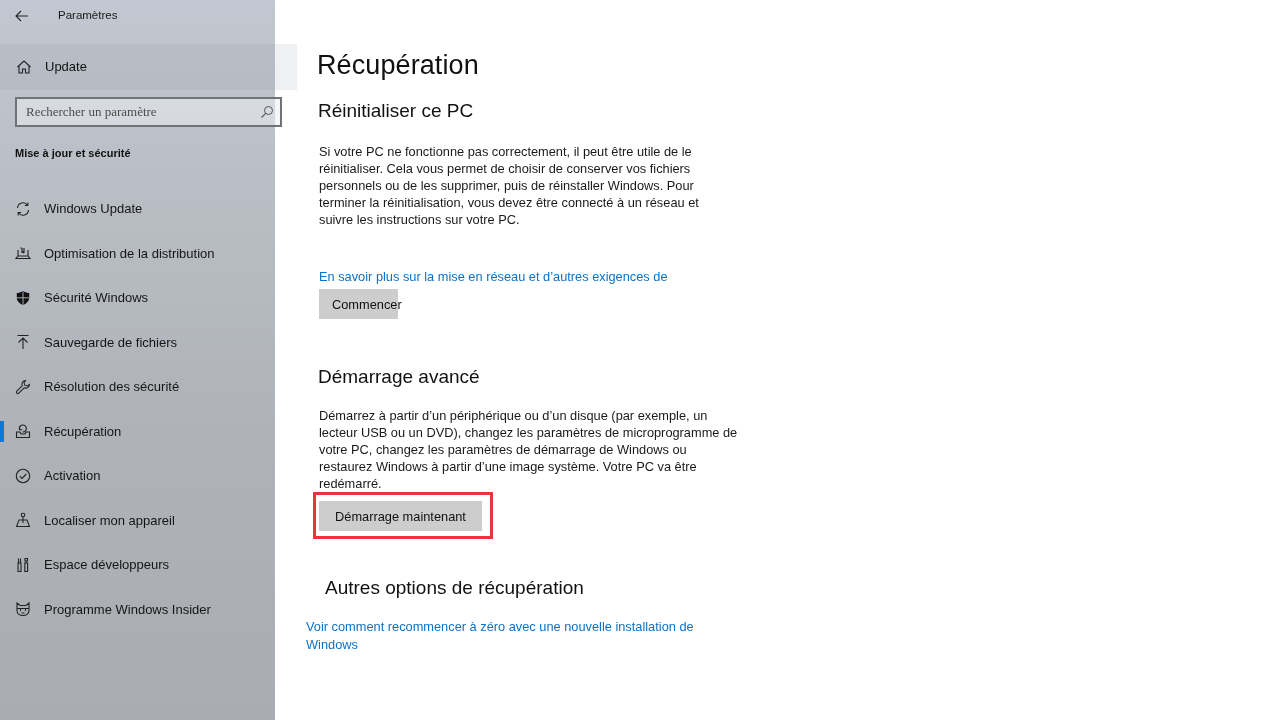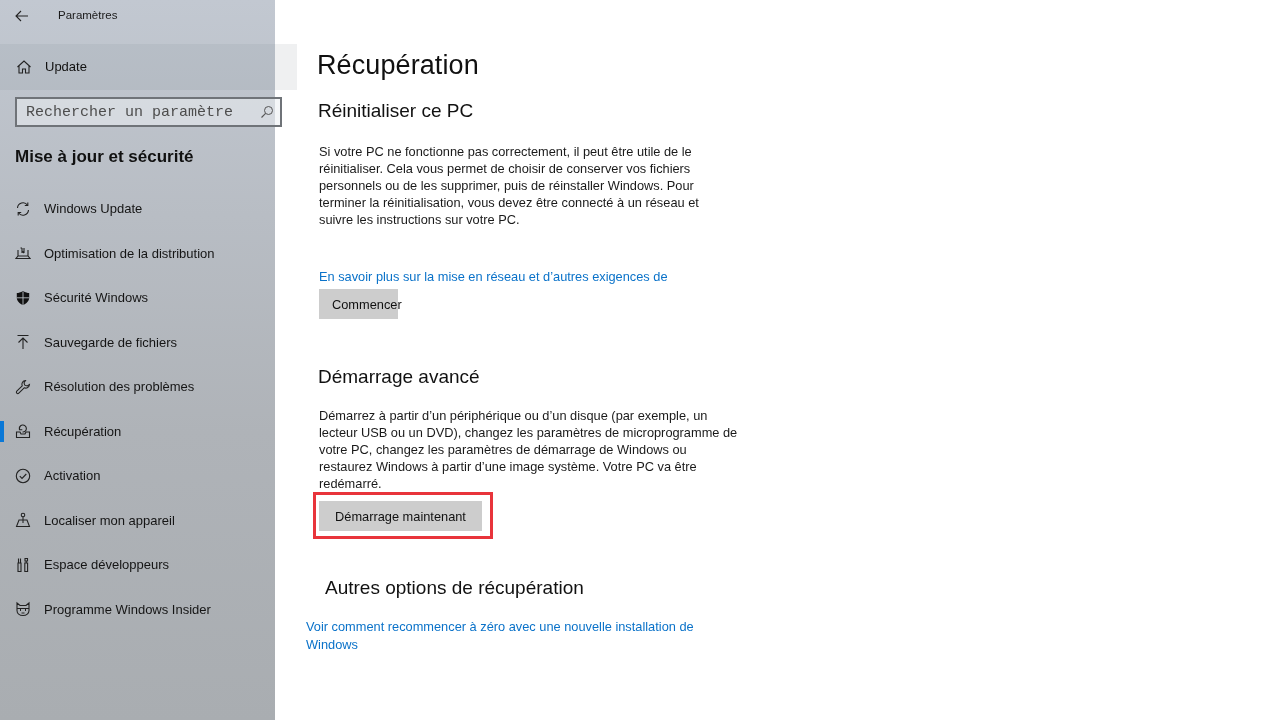--- a/index.html
+++ b/index.html
@@ -31,27 +31,27 @@
   }
   .home-row .icon { position: absolute; left: 16px; top: 15px; width: 16px; height: 16px; }
   .home-row .label { position: absolute; left: 45px; top: 15px; font-size: 13px; color: #111; }
   .search {
     position: absolute; left: 15px; top: 97px; width: 267px; height: 30px;
     border: 2px solid #6f7378; background: rgba(235,238,242,0.55);
     display: flex; align-items: center;
   }
   .search input {
     border: none; background: transparent; outline: none;
-    font-family: Liberation Mono, monospace; font-size: 15px; color: #444;
+    font-family: Liberation Serif, serif; font-size: 13px; color: #444;
     padding-left: 9px; width: 230px; height: 26px;
   }
   .search input::placeholder { color: #4d4d4d; }
   .search .sicon { position: absolute; right: 6px; top: 6px; width: 14px; height: 14px; }
   .section-title {
-    position: absolute; left: 15px; top: 147px; font-size: 17px; font-weight: bold; color: #111;
+    position: absolute; left: 15px; top: 147px; font-size: 11px; font-weight: bold; color: #111;
   }
   .nav { position: absolute; left: 0; top: 186px; width: 297px; }
   .nav-item {
     position: relative; height: 44.5px; display: block; cursor: pointer;
   }
   .nav-item .icon {
     position: absolute; left: 14px; top: 14px; width: 17px; height: 17px;
     display: flex; align-items: center; justify-content: center;
   }
   .nav-item .label {
@@ -147,21 +147,21 @@
           </svg>
       </span>
       <span class="label">Sauvegarde de fichiers</span>
     </div>
     <div class="nav-item">
       <span class="icon">
         <svg width="16" height="16" viewBox="0 0 16 16">
             <path d="M10.5 1.5 A3.8 3.8 0 0 0 7.2 6.8 L1.8 12.2 A1.4 1.4 0 0 0 3.8 14.2 L9.2 8.8 A3.8 3.8 0 0 0 14.5 5.5 L12.2 7 L9.8 6.2 L9 3.8 Z" stroke="#222" stroke-width="1.05" fill="none"></path>
           </svg>
       </span>
-      <span class="label">Résolution des problèmes</span>
+      <span class="label">Résolution des sécurité</span>
     </div>
     <div class="nav-item active">
       <span class="indicator"></span>
       <span class="icon">
         <svg width="16" height="16" viewBox="0 0 16 16">
             <path d="M1.5 9 V14.5 H14.5 V9 H11 L10 11 H6 L5 9 Z" stroke="#222" stroke-width="1.1" fill="none"></path>
             <path d="M4.5 6.5 A3.5 3.5 0 1 1 7.5 9" stroke="#222" stroke-width="1.1" fill="none"></path>
             <path d="M4.5 3.8 V6.8 H7.3" stroke="#222" stroke-width="1.1" fill="none"></path>
           </svg>
       </span>

